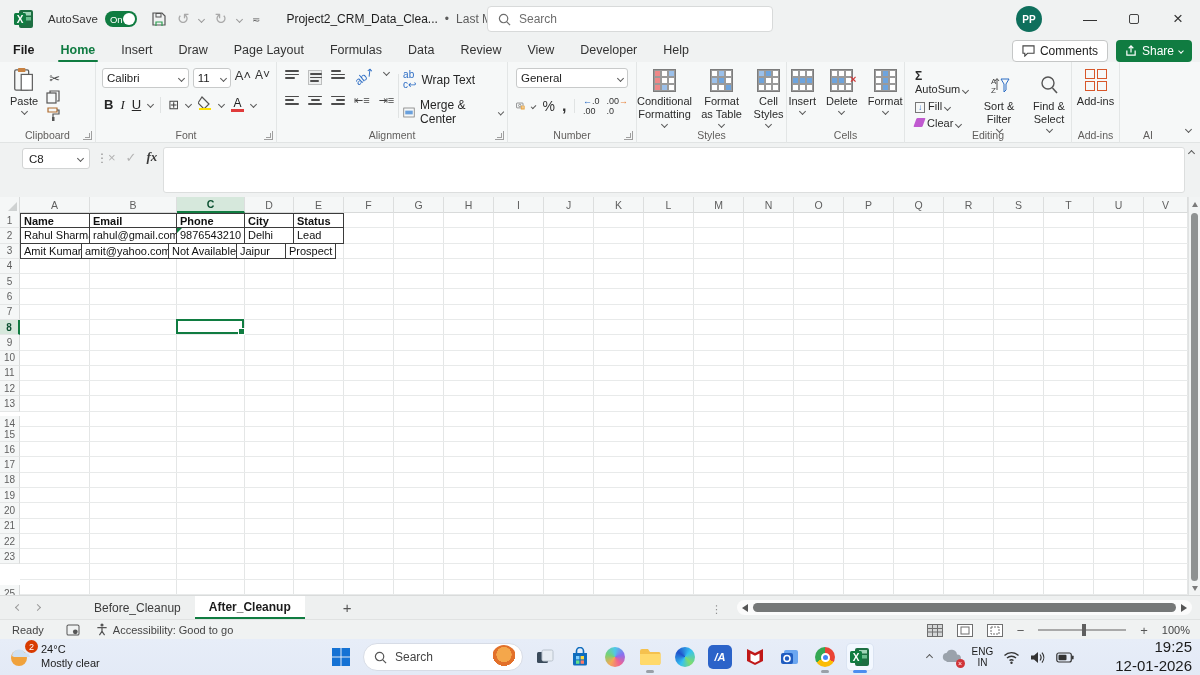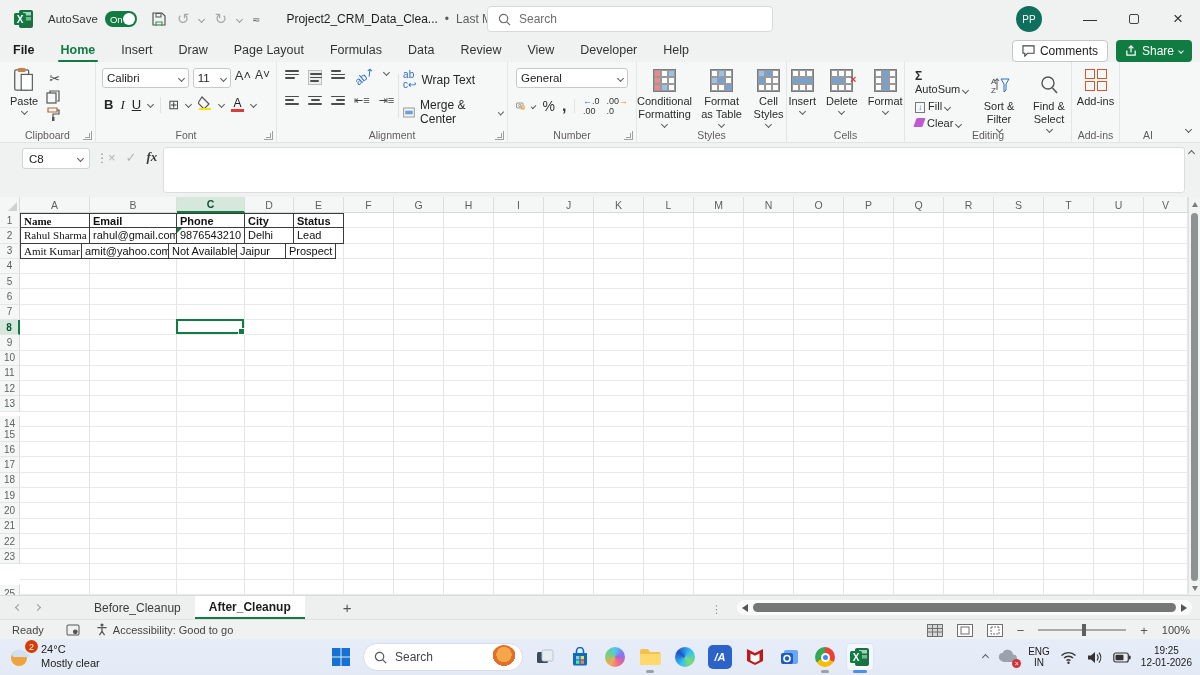--- a/index.html
+++ b/index.html
@@ -19,21 +19,21 @@
   .autosave{margin-left:14px;font-size:11.5px;color:#333;}
   .toggle{width:32px;height:16px;border-radius:9px;background:#107c41;margin-left:7px;position:relative;display:flex;align-items:center;}
   .toggle .lab{color:#fff;font-size:9.5px;margin-left:5px;}
   .toggle .knob{position:absolute;right:2px;top:2px;width:12px;height:12px;border-radius:50%;background:#fff;}
   .qat{display:flex;align-items:center;gap:10px;margin-left:14px;color:#555;}
   .qat .dis{color:#a9a9a9;}
   .doc-title{margin-left:26px;font-size:12px;color:#1d1d1d;display:flex;align-items:center;gap:7px;}
   .doc-title .dim{color:#5c5c5c;}
   .tb-search{position:absolute;left:487px;top:6px;width:286px;height:26px;background:#fff;border:1px solid #d8dada;border-radius:4px;display:flex;align-items:center;color:#6d6d6d;font-size:12px;gap:8px;padding-left:10px;}
   .tb-right{position:absolute;right:0;top:0;height:38px;display:flex;align-items:center;}
-  .avatar{width:26px;height:26px;border-radius:50%;background:#0e6f5c;color:#fff;font-size:10px;font-weight:normal;display:flex;align-items:center;justify-content:center;margin-right:26px;}
+  .avatar{width:26px;height:26px;border-radius:50%;background:#0e6f5c;color:#fff;font-size:10px;font-weight:bold;display:flex;align-items:center;justify-content:center;margin-right:26px;}
   .winbtn{width:44px;height:38px;display:flex;align-items:center;justify-content:center;color:#333;font-size:14px;}
   .maxbox{width:10px;height:10px;border:1.2px solid #444;border-radius:2px;}
 
   
   .tabrow{position:absolute;left:0;top:38px;width:1200px;height:24px;background:#f0f2f2;display:flex;align-items:center;}
   .rtab{padding:0 13px;height:24px;display:flex;align-items:center;font-size:12.5px;color:#333;}
   .rtab.file{font-weight:bold;color:#1b1b1b;}
   .rtab.active{font-weight:bold;color:#0f7b41;position:relative;}
   .rtab.active::after{content:"";position:absolute;left:10px;right:10px;bottom:0;height:2.5px;background:#107c41;border-radius:2px;}
   .tabrow-right{position:absolute;right:8px;top:40px;display:flex;gap:8px;align-items:center;}
@@ -75,21 +75,21 @@
   .colh.sel{background:#d6e8dc;color:#0c5132;border-bottom:2px solid #107c41;font-weight:bold;}
   .gridbody{position:absolute;left:0;top:16px;width:1188px;height:382px;background:#fff;overflow:hidden;}
   .rowh{position:absolute;left:0;width:20px;height:15.28px;border-right:1px solid #d8dada;border-bottom:1px solid #e4e6e6;background:#f5f7f7;display:flex;align-items:center;justify-content:center;font-size:10px;color:#5f5f5f;}
   .rowh.sel{background:#d6e8dc;color:#0c5132;border-right:2px solid #107c41;font-weight:bold;}
   .vline{position:absolute;top:0;bottom:0;width:1px;background:#e4e6e6;}
   .hline{position:absolute;left:20px;right:0;height:1px;background:#e8eaea;}
   .dtable{position:absolute;left:20px;top:0;}
   .drow{display:flex;}
   .dcell{height:15.28px;border-right:1px solid #3b3b3b;border-bottom:1px solid #3b3b3b;background:#fff;font-size:11px;color:#111;display:flex;align-items:center;padding:0 3px;white-space:nowrap;overflow:hidden;position:relative;flex:none;}
   .drow:first-child .dcell{border-top:1px solid #3b3b3b;font-weight:bold;}
-  .drow .dcell:first-child{border-left:1px solid #3b3b3b;font-family:Liberation Serif, serif;}
+  .drow .dcell:first-child{border-left:1px solid #3b3b3b;}
   .dcell.flag::before{content:"";position:absolute;left:0;top:0;border-top:5px solid #107c41;border-right:5px solid transparent;}
   .selcell{position:absolute;border:2px solid #107c41;background:transparent;}
   .selcell::after{content:"";position:absolute;right:-3px;bottom:-3px;width:5px;height:5px;background:#107c41;border:1px solid #fff;}
   .vscroll{position:absolute;right:0;top:0;width:12px;height:398px;background:#f2f4f4;border-left:1px solid #e0e2e2;}
   .vthumb{position:absolute;left:2px;right:2px;top:16px;bottom:14px;background:#8f9292;border-radius:4px;}
   .tri{width:0;height:0;position:absolute;left:3px;}
   .tri.up{border-left:3.5px solid transparent;border-right:3.5px solid transparent;border-bottom:5px solid #7a7a7a;top:5px;}
   .tri.down{border-left:3.5px solid transparent;border-right:3.5px solid transparent;border-top:5px solid #7a7a7a;bottom:4px;}
 
   
@@ -119,21 +119,21 @@
   .wx-text{font-size:11px;color:#1b1b1b;line-height:1.25;}
   .center-icons{position:absolute;left:328px;top:0;height:36px;display:flex;align-items:center;gap:9px;}
   .tb-btn{width:26px;height:26px;display:flex;align-items:center;justify-content:center;position:relative;border-radius:4px;}
   .tb-btn.running::after{content:"";position:absolute;bottom:-3px;left:9px;right:9px;height:3px;border-radius:2px;background:#9aa0a8;}
   .tb-btn.active{background:#f3f8ff;box-shadow:0 0 0 1px #dbe4f2;}
   .tb-btn.active::after{content:"";position:absolute;bottom:-3px;left:6px;right:6px;height:3px;border-radius:2px;background:#4b8df0;}
   .tsearch{width:160px;height:28px;background:#fff;border-radius:14px;border:1px solid #d7dce6;display:flex;align-items:center;gap:8px;padding:0 6px 0 10px;font-size:12px;color:#454545;}
   .tsearch .art{margin-left:auto;width:24px;height:24px;border-radius:50%;background:radial-gradient(circle at 50% 40%,#f4a74b 0 40%,#e2702a 41% 60%,#fff 61%);position:relative;overflow:hidden;}
   .tray{position:absolute;right:8px;top:0;height:36px;display:flex;align-items:center;gap:10px;color:#1b1b1b;}
   .lang{font-size:10px;line-height:1.15;text-align:center;}
-  .clock{font-size:10px;line-height:1.25;text-align:center;}
+  .clock{font-size:15px;line-height:1.25;text-align:right;margin-left:31px;}
   .sq{border-radius:5px;width:24px;height:24px;display:flex;align-items:center;justify-content:center;color:#fff;font-weight:bold;}
 </style>
 </head>
 <body>
 
 <div class="screen">
 
   <div class="titlebar">
     <svg class="xl-logo" viewBox="0 0 20 20">
         <rect x="5" y="1" width="14" height="18" rx="2" fill="#1d6f42"></rect>

